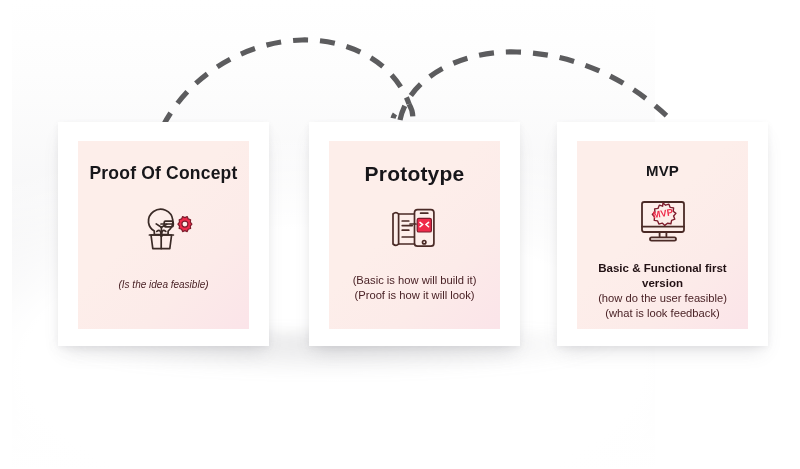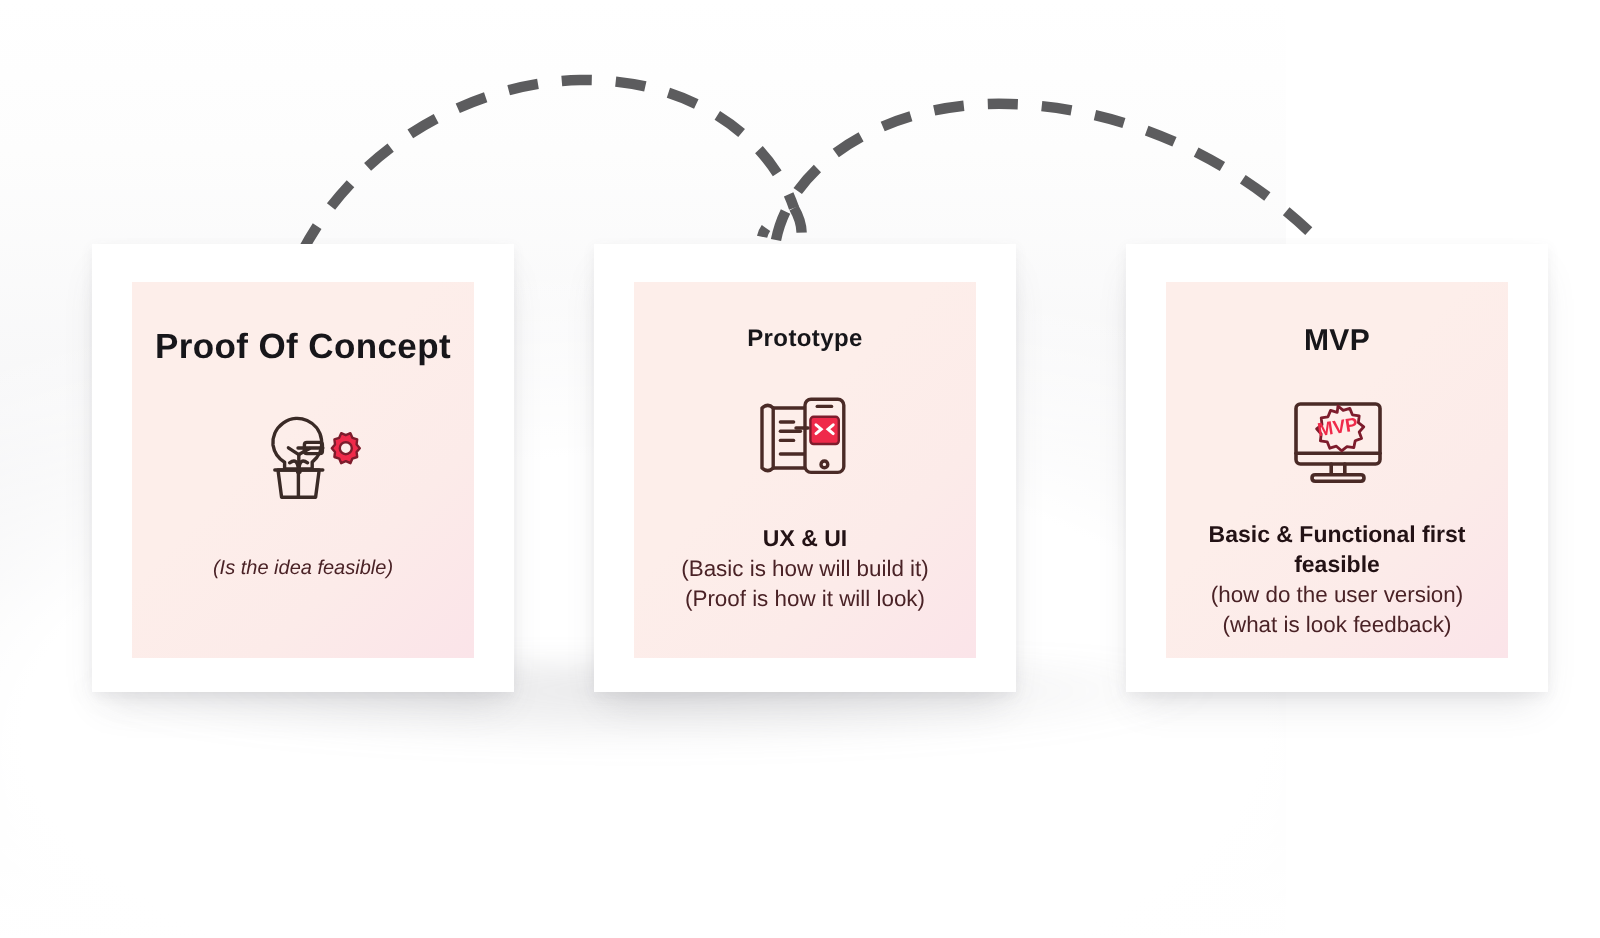--- a/index.html
+++ b/index.html
@@ -14,20 +14,21 @@
     background: #ffffff;
   }
 
   #stage {
     position: relative;
     width: 643px;
     height: 469px;
     background:
       radial-gradient(115% 70% at 50% 78%, rgba(255,255,255,1) 0%, rgba(255,255,255,1) 42%, rgba(252,252,252,0) 72%),
       linear-gradient(180deg, #ffffff 0%, #fdfdfd 16%, #f7f7f8 44%, #ececee 62%, #f2f2f3 76%, #fbfbfb 90%, #ffffff 100%);
+    margin-left: 12px;
   }
 
   
   .ground-shade {
     position: absolute;
     left: 20px;
     right: 20px;
     top: 330px;
     height: 70px;
     background: radial-gradient(60% 55% at 50% 22%, rgba(120,120,128,0.17) 0%, rgba(120,120,128,0.07) 48%, rgba(120,120,128,0) 80%);
@@ -50,21 +51,21 @@
     position: absolute;
     top: 122px;
     width: 211px;
     height: 224px;
     background: #ffffff;
     box-shadow: 0 10px 18px -6px rgba(90,90,100,0.18),
                 0 2px 6px rgba(90,90,100,0.08);
   }
   #card-1 { left: 46px; }
   #card-2 { left: 297px; }
-  #card-3 { left: 563px; }
+  #card-3 { left: 545px; }
 
   .card-inner {
     position: absolute;
     left: 20px;
     top: 19px;
     right: 20px;
     bottom: 17px;
     background: linear-gradient(135deg, #fdeeea 0%, #fdeeea 42%, #fcebe9 70%, #fbe4e9 100%);
     display: flex;
     flex-direction: column;
@@ -72,21 +73,21 @@
   }
 
   .card-title {
     font-weight: bold;
     color: #17161a;
     text-align: center;
     letter-spacing: 0.2px;
     white-space: nowrap;
   }
   #card-1 .card-title { font-size: 17.5px; margin-top: 22px; }
-  #card-2 .card-title { font-size: 12px;   margin-top: 21px; }
+  #card-2 .card-title { font-size: 21px;   margin-top: 21px; }
   #card-3 .card-title { font-size: 15px;   margin-top: 21px; }
 
   .card-icon {
     margin-top: 14px;
     line-height: 0;
   }
   #card-2 .card-icon { margin-top: 17px; }
   #card-3 .card-icon { margin-top: 17px; }
 
   .card-caption {
@@ -194,21 +195,20 @@
             <path d="M33.0,19.4 l2.6,2.2 l-2.6,2.2"></path>
             <path d="M41.6,19.4 l-2.6,2.2 l2.6,2.2"></path>
           </g>
           <g fill="none" stroke="#4a2a26" stroke-width="1.7" stroke-linecap="round">
             <path d="M23.0,21.0 l6.0,0"></path>
           </g>
         </svg>
       </div>
 
       <div class="card-caption">
-        <span class="caption-strong">UX &amp; UI</span>
         <span class="caption-sub">(Basic is how will build it)</span>
         <span class="caption-sub">(Proof is how it will look)</span>
       </div>
 
     </div>
   </div>
 
   <div class="card" id="card-3">
     <div class="card-inner">
 
@@ -224,21 +224,21 @@
             <path d="M16.6,44.6 l22.8,0 q1.6,0 1.6,-1.6 q0,-1.6 -1.6,-1.6 l-22.8,0 q-1.6,0 -1.6,1.6 q0,1.6 1.6,1.6 z"></path>
           </g>
 
           <path d="M28.0,7.0 l2.6,2.2 l3.3,-1.0 l1.3,3.2 l3.4,0.5 l-0.4,3.4 l2.7,2.1 l-2.3,2.6 l1.2,3.2 l-3.2,1.2 l-0.7,3.4 l-3.4,-0.5 l-2.7,2.1 l-2.6,-2.3 l-3.3,1.0 l-1.3,-3.2 l-3.4,-0.5 l0.4,-3.4 l-2.3,-2.6 l2.7,-2.1 l-0.4,-3.4 l3.4,-0.5 l1.3,-3.2 l3.3,1.0 z" fill="#fdeeea" stroke="#7d1c2c" stroke-width="1.4" stroke-linejoin="round"></path>
           <text x="28.0" y="20.6" text-anchor="middle" font-family="Liberation Sans, sans-serif" font-size="9.4" font-weight="bold" fill="#ef2a4a" transform="rotate(-9 28 18.6)">MVP</text>
         </svg>
       </div>
 
       <div class="card-caption">
         <span class="caption-strong">Basic &amp; Functional first</span>
-        <span class="caption-strong">feasible</span>
-        <span class="caption-sub">(how do the user version)</span>
+        <span class="caption-strong">version</span>
+        <span class="caption-sub">(how do the user feasible)</span>
         <span class="caption-sub">(what is look feedback)</span>
       </div>
 
     </div>
   </div>
 
 </div>
 
 </body></html>

